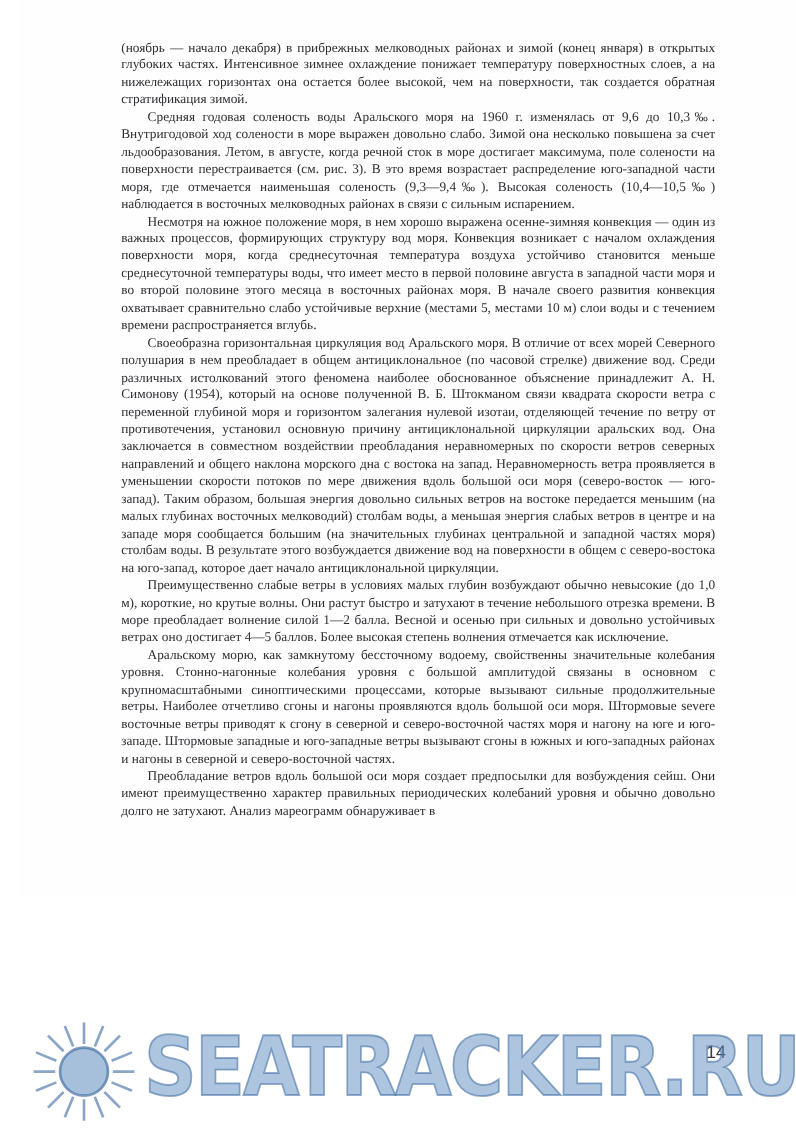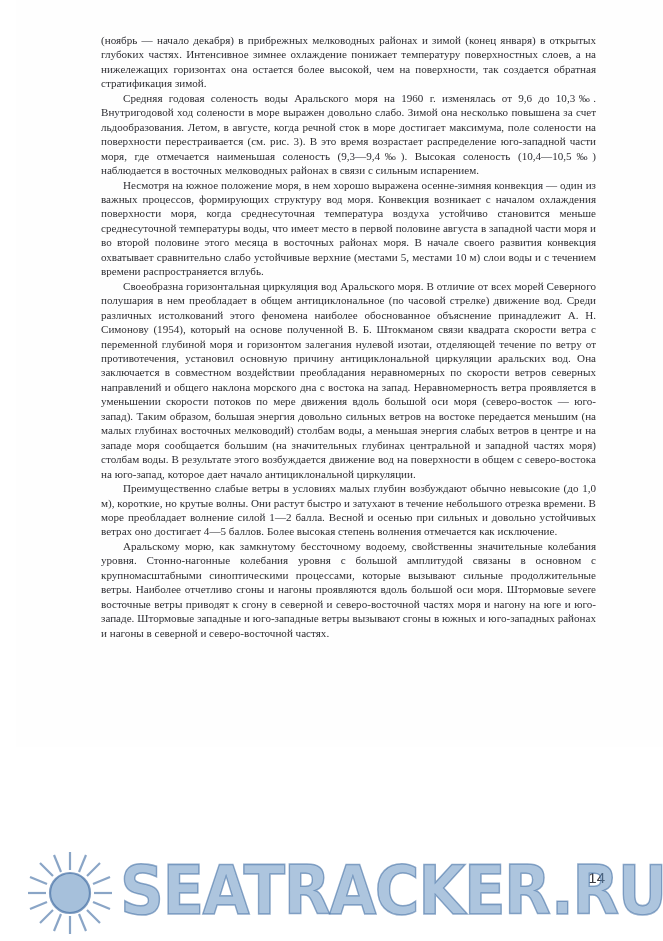--- a/index.html
+++ b/index.html
@@ -86,20 +86,21 @@
 
 <div class="page">
 
   <div class="text-body">
     <p class="no-indent">(ноябрь — начало декабря) в прибрежных мелководных районах и зимой (конец января) в открытых глубоких частях. Интенсивное зимнее охлаждение понижает температуру поверхностных слоев, а на нижележащих горизонтах она остается более высокой, чем на поверхности, так создается обратная стратификация зимой.</p>
     <p>Средняя годовая соленость воды Аральского моря на 1960 г. изменялась от 9,6 до 10,3‰. Внутригодовой ход солености в море выражен довольно слабо. Зимой она несколько повышена за счет льдообразования. Летом, в августе, когда речной сток в море достигает максимума, поле солености на поверхности перестраивается (см. рис. 3). В это время возрастает распределение юго-западной части моря, где отмечается наименьшая соленость (9,3—9,4‰). Высокая соленость (10,4—10,5‰) наблюдается в восточных мелководных районах в связи с сильным испарением.</p>
     <p>Несмотря на южное положение моря, в нем хорошо выражена осенне-зимняя конвекция — один из важных процессов, формирующих структуру вод моря. Конвекция возникает с началом охлаждения поверхности моря, когда среднесуточная температура воздуха устойчиво становится меньше среднесуточной температуры воды, что имеет место в первой половине августа в западной части моря и во второй половине этого месяца в восточных районах моря. В начале своего развития конвекция охватывает сравнительно слабо устойчивые верхние (местами 5, местами 10 м) слои воды и с течением времени распространяется вглубь.</p>
     <p>Своеобразна горизонтальная циркуляция вод Аральского моря. В отличие от всех морей Северного полушария в нем преобладает в общем антициклональное (по часовой стрелке) движение вод. Среди различных истолкований этого феномена наиболее обоснованное объяснение принадлежит А. Н. Симонову (1954), который на основе полученной В. Б. Штокманом связи квадрата скорости ветра с переменной глубиной моря и горизонтом залегания нулевой изотаи, отделяющей течение по ветру от противотечения, установил основную причину антициклональной циркуляции аральских вод. Она заключается в совместном воздействии преобладания неравномерных по скорости ветров северных направлений и общего наклона морского дна с востока на запад. Неравномерность ветра проявляется в уменьшении скорости потоков по мере движения вдоль большой оси моря (северо-восток — юго-запад). Таким образом, большая энергия довольно сильных ветров на востоке передается меньшим (на малых глубинах восточных мелководий) столбам воды, а меньшая энергия слабых ветров в центре и на западе моря сообщается большим (на значительных глубинах центральной и западной частях моря) столбам воды. В результате этого возбуждается движение вод на поверхности в общем с северо-востока на юго-запад, которое дает начало антициклональной циркуляции.</p>
     <p>Преимущественно слабые ветры в условиях малых глубин возбуждают обычно невысокие (до 1,0 м), короткие, но крутые волны. Они растут быстро и затухают в течение небольшого отрезка времени. В море преобладает волнение силой 1—2 балла. Весной и осенью при сильных и довольно устойчивых ветрах оно достигает 4—5 баллов. Более высокая степень волнения отмечается как исключение.</p>
     <p>Аральскому морю, как замкнутому бессточному водоему, свойственны значительные колебания уровня. Стонно-нагонные колебания уровня с большой амплитудой связаны в основном с крупномасштабными синоптическими процессами, которые вызывают сильные продолжительные ветры. Наиболее отчетливо сгоны и нагоны проявляются вдоль большой оси моря. Штормовые severe восточные ветры приводят к сгону в северной и северо-восточной частях моря и нагону на юге и юго-западе. Штормовые западные и юго-западные ветры вызывают сгоны в южных и юго-западных районах и нагоны в северной и северо-восточной частях.</p>
+    <p>Преобладание ветров вдоль большой оси моря создает предпосылки для возбуждения сейш. Они имеют преимущественно характер правильных периодических колебаний уровня и обычно довольно долго не затухают. Анализ мареограмм обнаруживает в</p>
   </div>
 
   <div class="page-number">14</div>
 
   <div class="watermark">
     <svg class="wm-sun" viewBox="0 0 92 86">
       <g stroke="rgba(60,105,160,0.6)" stroke-width="2.2" fill="none">
         <line x1="46" y1="2" x2="46" y2="20"></line>
         <line x1="46" y1="66" x2="46" y2="84"></line>
         <line x1="4" y1="43" x2="22" y2="43"></line>

